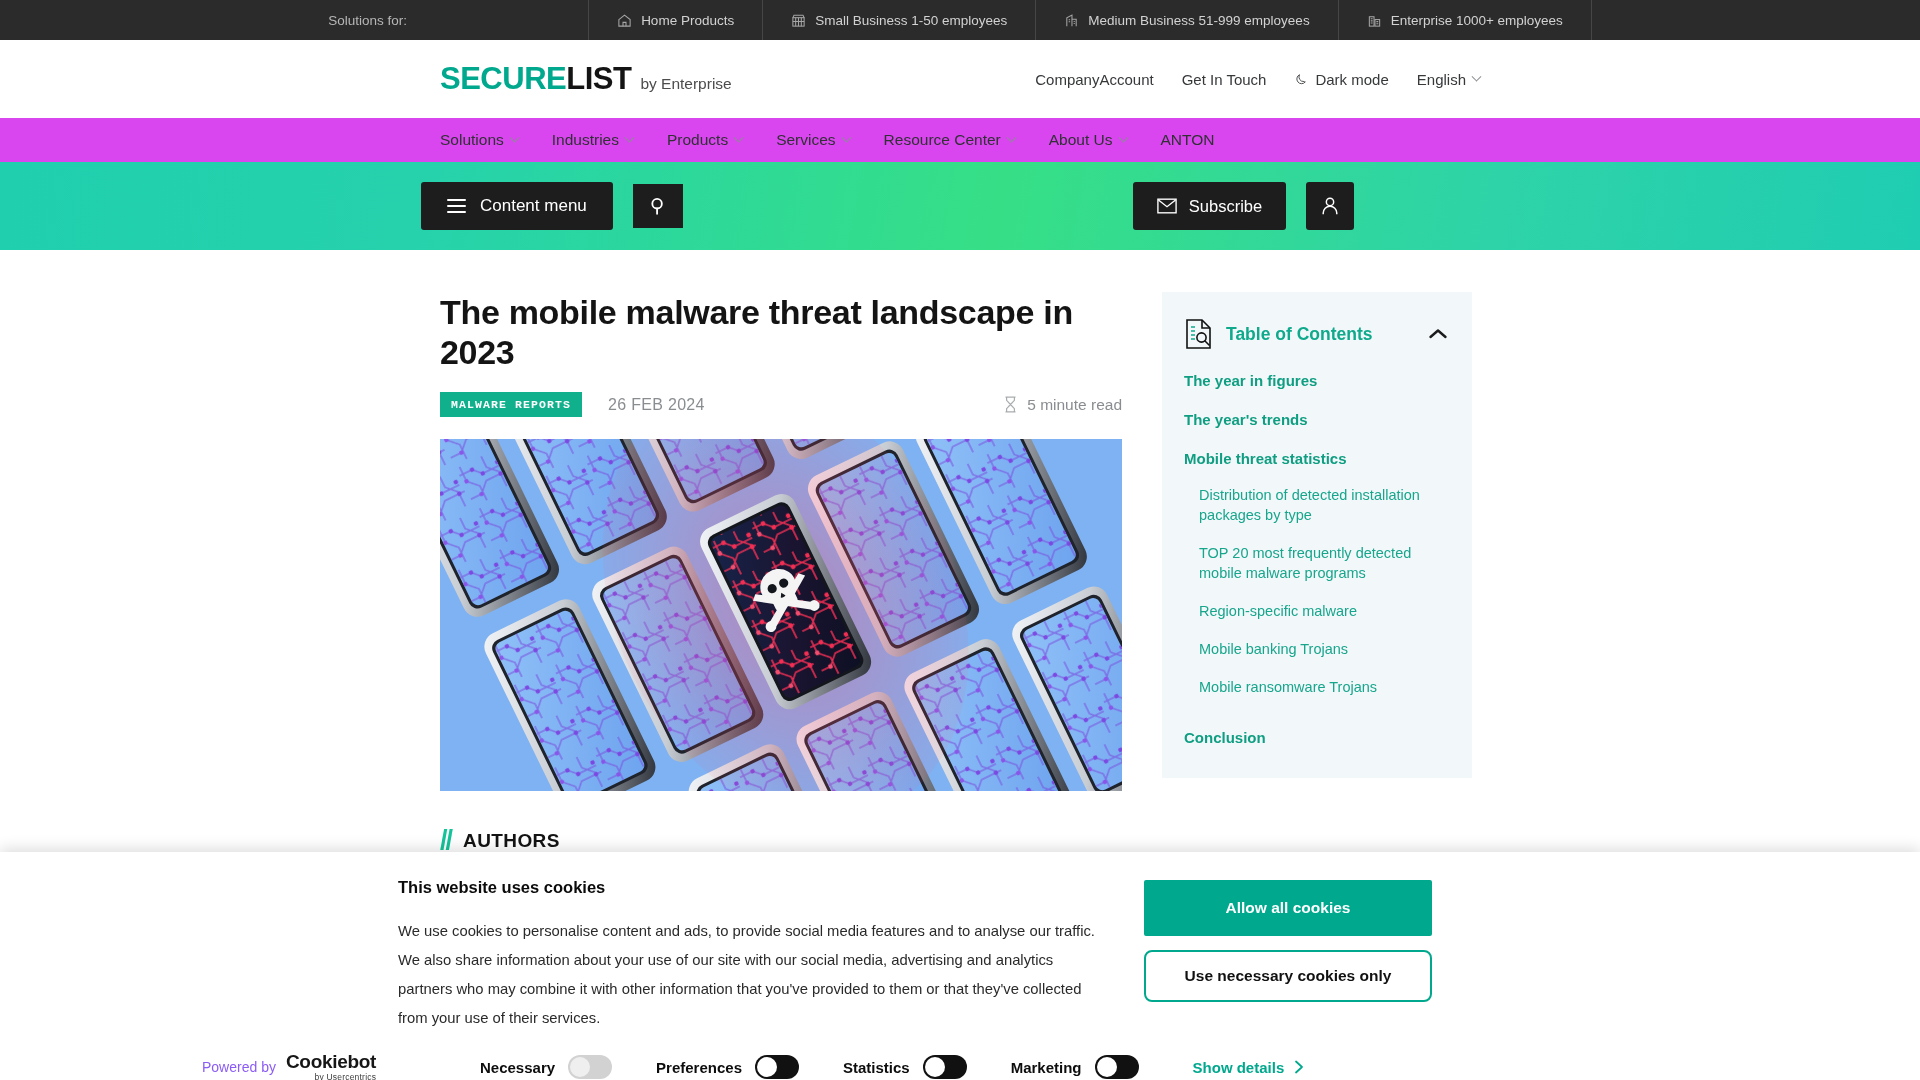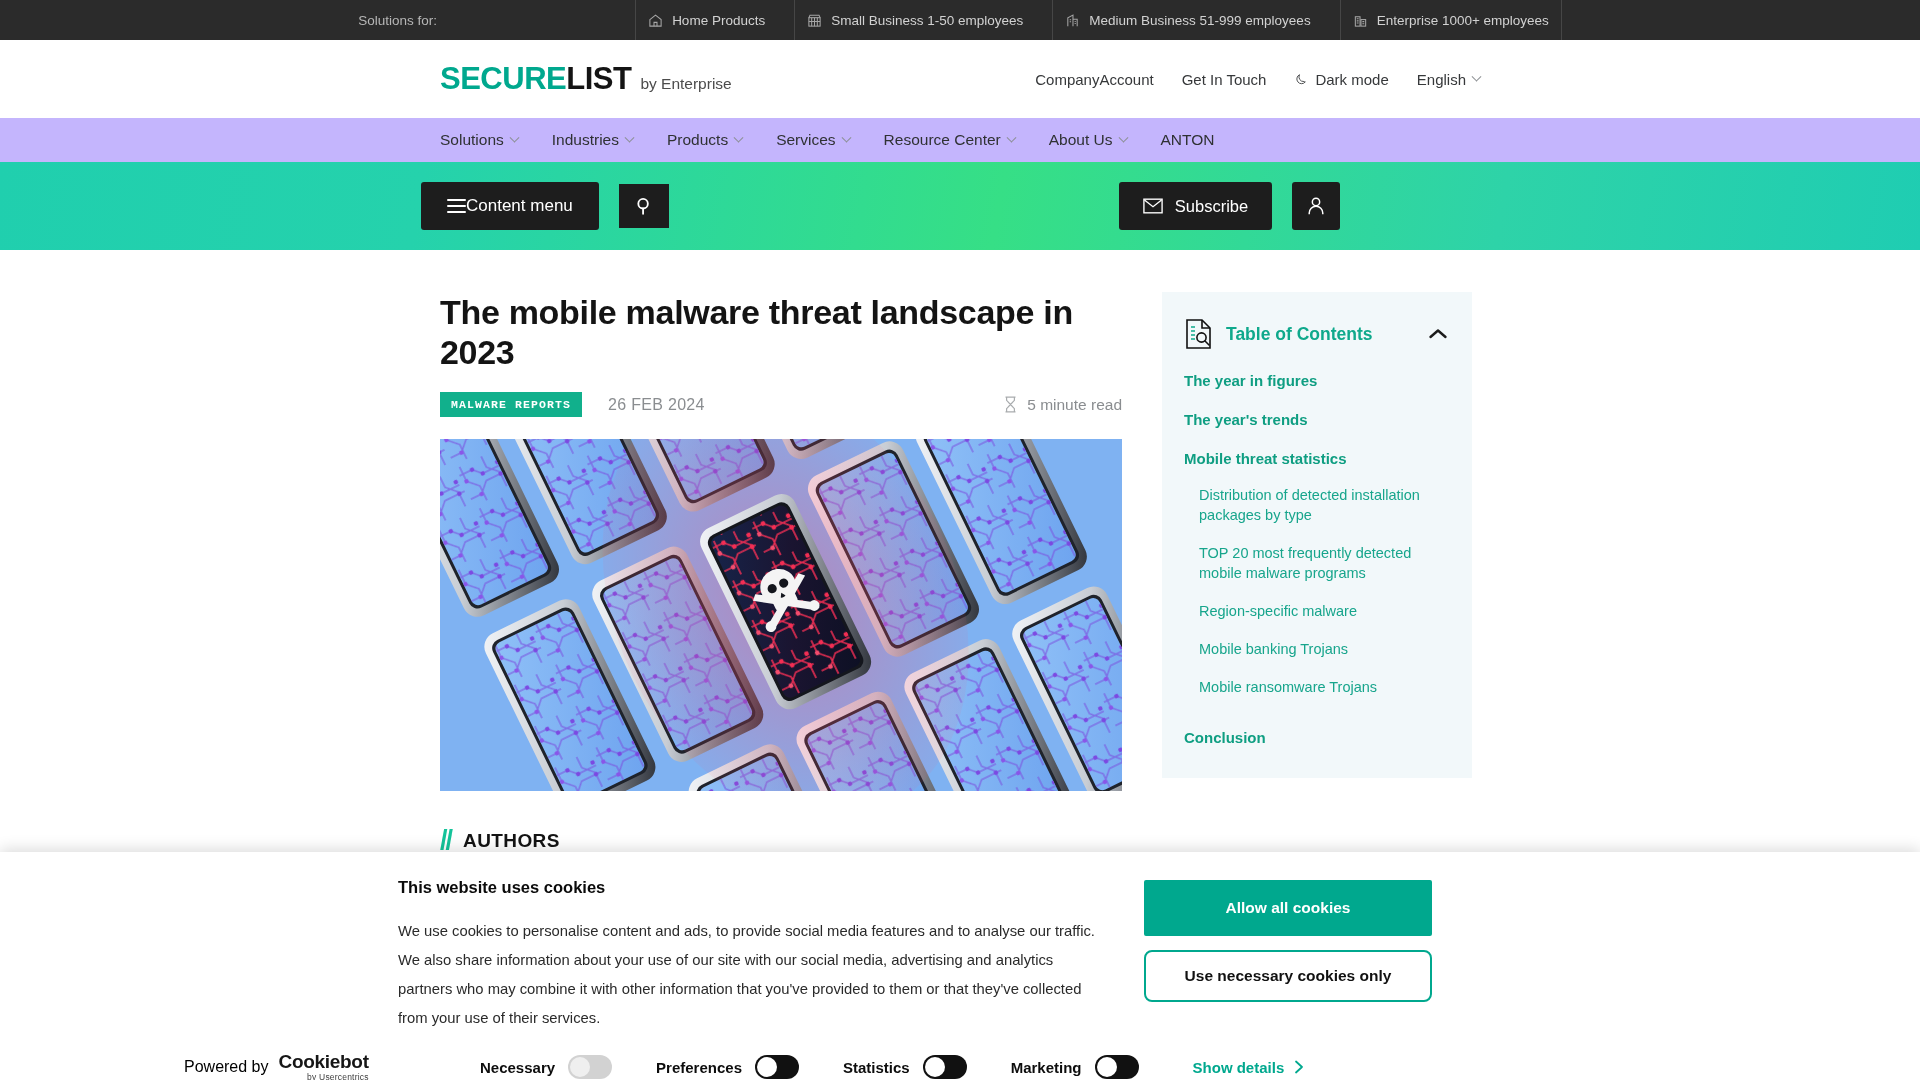--- a/index.html
+++ b/index.html
@@ -19,23 +19,23 @@
     color: #c9c9c9; font-size: 13.5px;
   }
   .topbar-inner { display: flex; align-items: stretch; }
   .topbar-label {
     display: flex; align-items: center;
     padding: 0 28px 0 0; color: #b6b6b6; font-size: 13.5px;
     min-width: 260px;
   }
   .topbar-item {
     display: flex; align-items: center; gap: 9px;
-    padding: 0 12px;
+    padding: 0 28px;
     border-left: 1px solid #464646;
-    color: #d2d2d2; font-size: 13.5px; white-space: nowrap; margin-left: 17px;
+    color: #d2d2d2; font-size: 13.5px; white-space: nowrap;
   }
   .topbar-item:last-child { border-right: 1px solid #464646; }
   .tb-ico { width: 15px; height: 15px; display:block; opacity: .75; }
 
   
   .header {
     height: 78px; background: #fff;
     display: flex; align-items: center;
     padding: 0 0 0 0;
     position: relative;
@@ -55,42 +55,42 @@
 
   .header-right { display: flex; align-items: center; gap: 28px; font-size: 15px; color: #36383a; }
   .hr-item { display: flex; align-items: center; gap: 7px; cursor: pointer; white-space: nowrap; }
   .caret-dn {
     display:inline-block; width: 7px; height: 7px;
     border-right: 1.4px solid #8b8e91; border-bottom: 1.4px solid #8b8e91;
     transform: rotate(45deg) translate(-2px,-2px);
   }
 
   
-  .mainnav { height: 44px; background: #c4b5fd; border-bottom: 0; }
+  .mainnav { height: 44px; background: #d946ef; border-bottom: 0; }
   .mainnav-inner {
     width: 1040px; margin: 0 auto; height: 100%;
     display: flex; align-items: center; gap: 34px;
     font-size: 15.5px; color: #2f3133;
   }
   .nav-item { display: flex; align-items: center; gap: 7px; cursor: pointer; white-space: nowrap; }
 
   
   .greenband {
     height: 88px;
     background: linear-gradient(100deg, #20cfae 0%, #25d2ac 22%, #36df86 52%, #2ed3a8 78%, #1fcdb2 100%);
     display: flex; align-items: center;
   }
   .greenband-inner {
     width: 1078px; margin: 0 auto;
     display: flex; align-items: center; gap: 20px;
   }
   .contentmenu-btn {
     background: #1d1d1d; color: #fff;
     height: 48px; border-radius: 3px;
-    display: flex; align-items: center; 
+    display: flex; align-items: center; gap: 14px;
     padding: 8px 26px; font-size: 17px; cursor: pointer;
     white-space: nowrap;
   }
   .burger { display: flex; flex-direction: column; gap: 4px; width: 19px; }
   .burger span { display:block; height: 2px; background: #fff; border-radius: 1px; }
 
   .searchwrap { display: flex; height: 44px; flex: 1; max-width: 480px; }
   .searchwrap input {
     flex: 1; border: 0; outline: none; background: #fff;
     padding: 0 16px; font-size: 15.5px; color: #333;
@@ -184,21 +184,21 @@
   }
   .btn-necessary {
     background: #fff; color: #111; border: 2px solid #00a88e;
     height: 52px; font-size: 15.5px; font-weight: 700; cursor: pointer;
     font-family: "Liberation Sans", sans-serif; border-radius: 8px; text-align: center;
   }
   .cookie-bottom {
     display: flex; align-items: center; margin-top: 20px; padding-left: 140px; gap: 0;
   }
   .powered { display: flex; align-items: center; gap: 10px; width: 220px; }
-  .powered-lbl { font-size: 16px; color: #000000; }
+  .powered-lbl { font-size: 14px; color: #8b5cf6; margin-left: 18px; }
   .cb-logo { font-size: 19px; font-weight: 700; color: #161616; line-height: 1; letter-spacing: -.3px;}
   .cb-sub { font-size: 8.5px; color: #3c3c3c; text-align: right; letter-spacing: .2px;}
   .toggles { display: flex; align-items: center; gap: 22px; margin-left: 76px; }
   .tg-group { display: flex; align-items: center; gap: 13px; margin-right: 22px; }
   .tg-lbl { font-size: 15px; font-weight: 700; color: #0d0d0d; }
   .switch {
     width: 44px; height: 24px; border-radius: 13px; position: relative; cursor: pointer;
   }
   .switch.off { background: #111; }
   .switch.disabled { background: #d2d2d2; }

